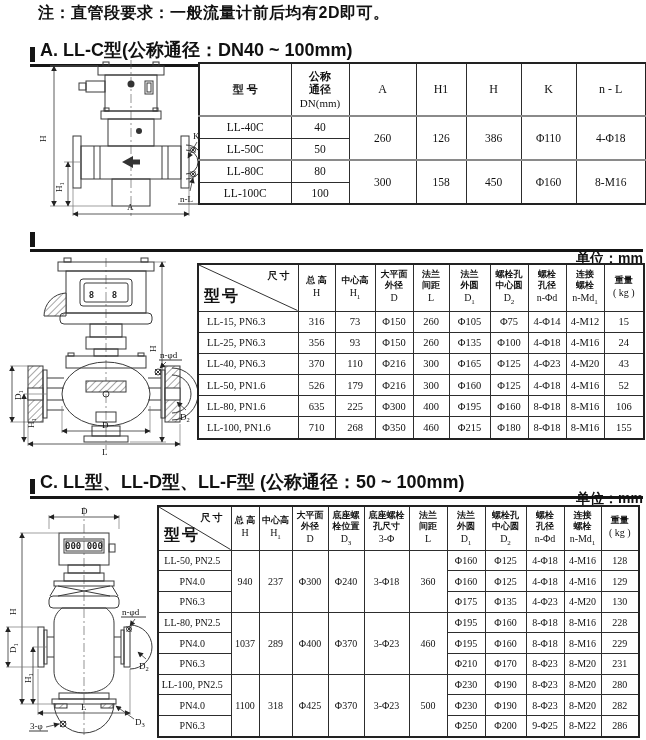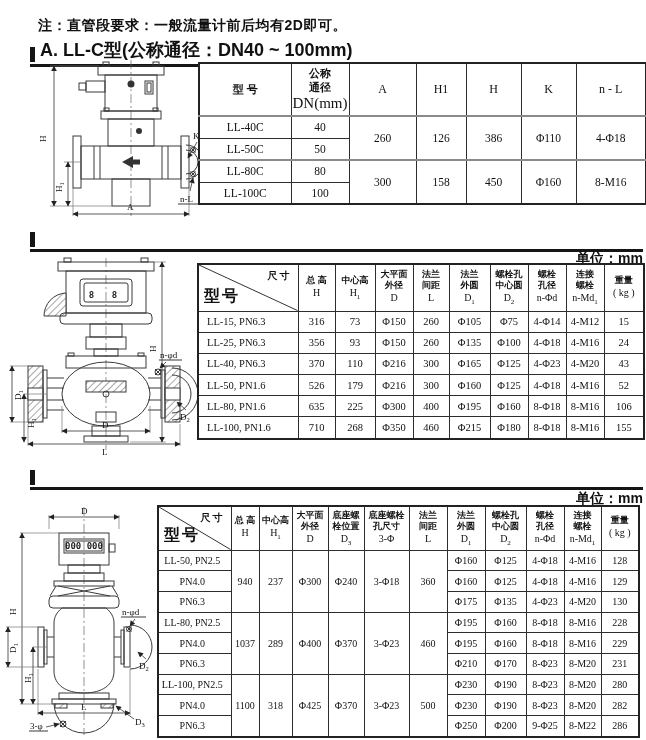--- a/index.html
+++ b/index.html
@@ -1,39 +1,39 @@
 <!DOCTYPE html>
 <html><head>
 <meta charset="utf-8">
 <style>
   html,body{margin:0;padding:0;background:#fff;}
   body{width:646px;height:740px;position:relative;overflow:hidden;
        font-family:"Liberation Sans","DejaVu Sans",sans-serif;color:#111;}
   .abs{position:absolute;}
   
-  .note{left:38px;top:3px;font-size:14px;font-weight:bold;letter-spacing:.5px;margin-top:14px;}
+  .note{left:38px;top:3px;font-size:16px;font-weight:bold;letter-spacing:.5px;}
   
   .sec-title{left:30px;width:613px;border-bottom:3px solid #151515;display:flex;
              align-items:flex-end;padding-bottom:2px;}
   .sec-bar{width:5px;height:15px;background:#151515;margin-right:5px;}
   .sec-text{font-size:18px;font-weight:bold;white-space:nowrap;}
   .unit{font-size:14px;font-weight:bold;text-align:right;width:90px;}
   
   table{border-collapse:collapse;table-layout:fixed;background:#fff;}
   .spec{position:absolute;border:2px solid #222;}
   .spec td,.spec th{border:1px solid #2d2d2d;text-align:center;vertical-align:middle;
       padding:0;font-family:"Liberation Serif","DejaVu Serif",serif;overflow:hidden;}
   .hcn{display:block;font-family:"Liberation Sans","DejaVu Sans",sans-serif;
        font-weight:bold;font-size:9px;line-height:1.2;white-space:pre-line;}
   .hsym{display:block;font-size:10px;font-weight:normal;margin-top:1px;}
   .hsym sub{font-size:7px;}
   #tableA td{font-size:11.5px;}
   #tableA th{font-weight:normal;font-size:12px;}
   #tableA .hcn{font-size:11px;}
-  #tableA .hsym{font-size:15px;}
+  #tableA .hsym{font-size:11px;}
   #tableA thead th{border-bottom:2px solid #8a8a8a;}
   #tableA tr.sep td{border-top:2px solid #8a8a8a;}
   #tableB td{font-size:10.5px;}
   #tableC td{font-size:10px;}
   .mcell{text-align:left !important;padding-left:8px !important;}
   .mcell-r{text-align:right;padding-right:5px !important;}
   
   .diag-cell{position:relative;}
   .dsvg{position:absolute;left:0;top:0;width:100%;height:100%;}
   .dsvg line{stroke:#2d2d2d;stroke-width:1;}
@@ -395,20 +395,21 @@
       <td>Φ180</td>
       <td>8-Φ18</td>
       <td>8-M16</td>
       <td>155</td>
     </tr>
   </tbody>
 </table>
 
 <div class="abs sec-title" style="top:470px;">
   <div class="sec-bar"></div>
+  <div class="sec-text">C. LL型、LL-D型、LL-F型 (公称通径：50 ~ 100mm)</div>
 </div>
 <div class="abs unit" style="left:553px;top:490px;">单位：mm</div>
 
 <svg class="abs dwg" style="left:2px;top:503px;" width="154" height="237" viewBox="0 0 154 237">
   <line class="cl" x1="82" y1="4" x2="82" y2="232"></line>
   <line class="ext" x1="47" y1="26" x2="47" y2="12"></line>
   <line class="ext" x1="117" y1="26" x2="117" y2="12"></line>
   <line class="dim" x1="47" y1="14" x2="117" y2="14" marker-start="url(#ar)" marker-end="url(#ar)"></line>
   <text x="79" y="11">D</text>
   <rect x="57" y="30" width="50" height="32"></rect>

